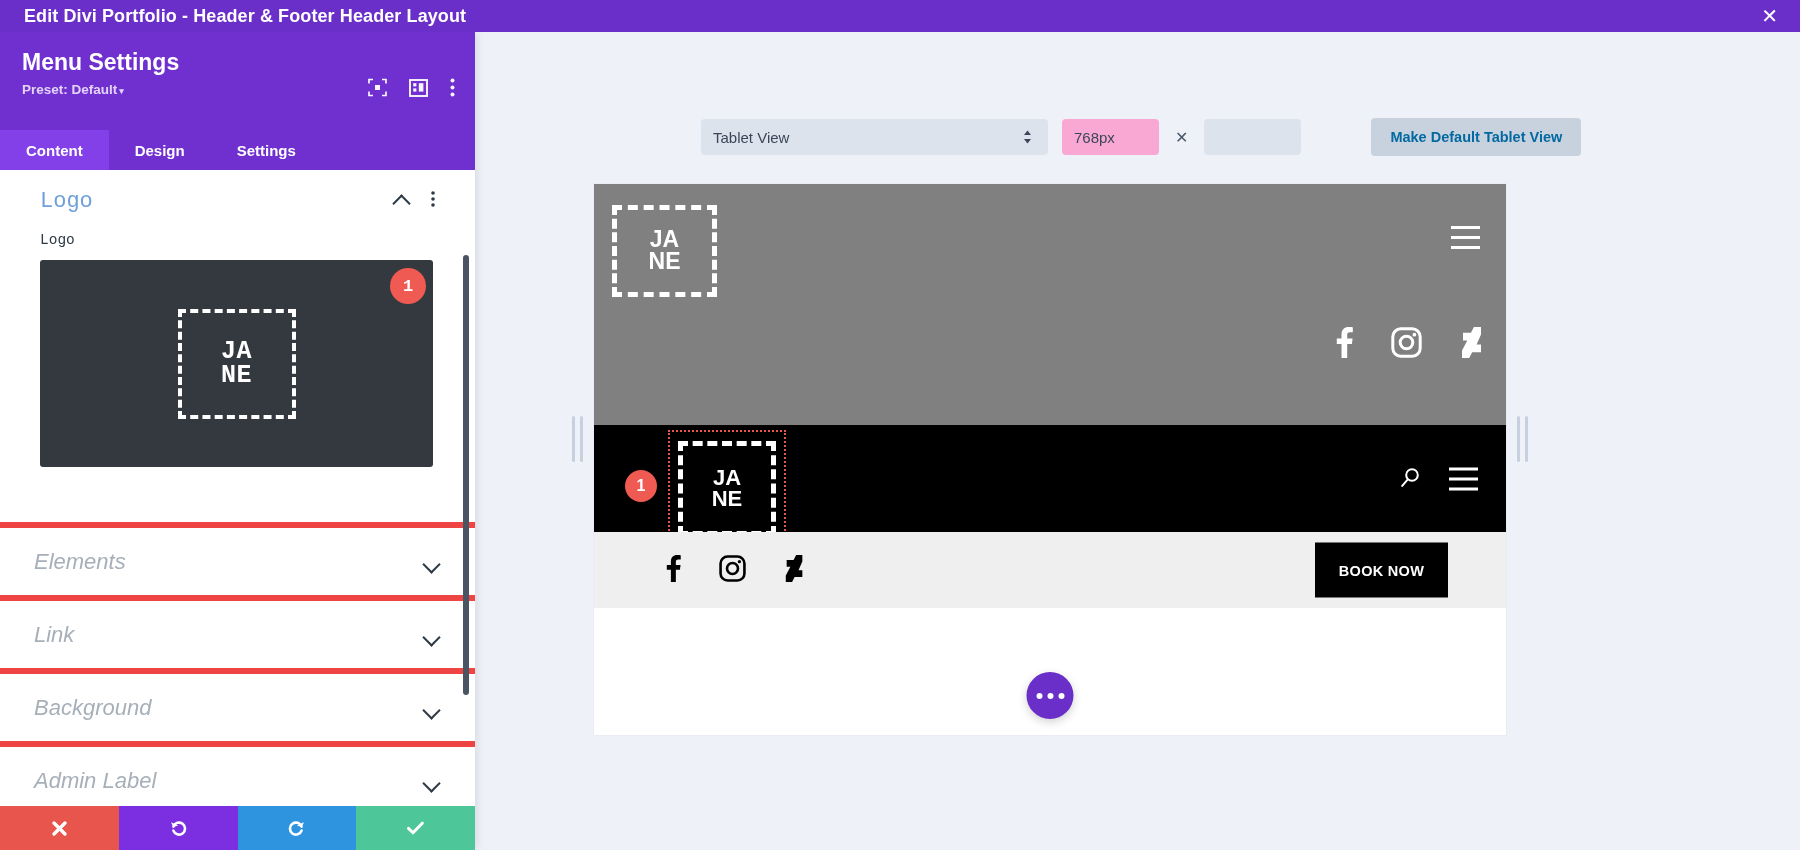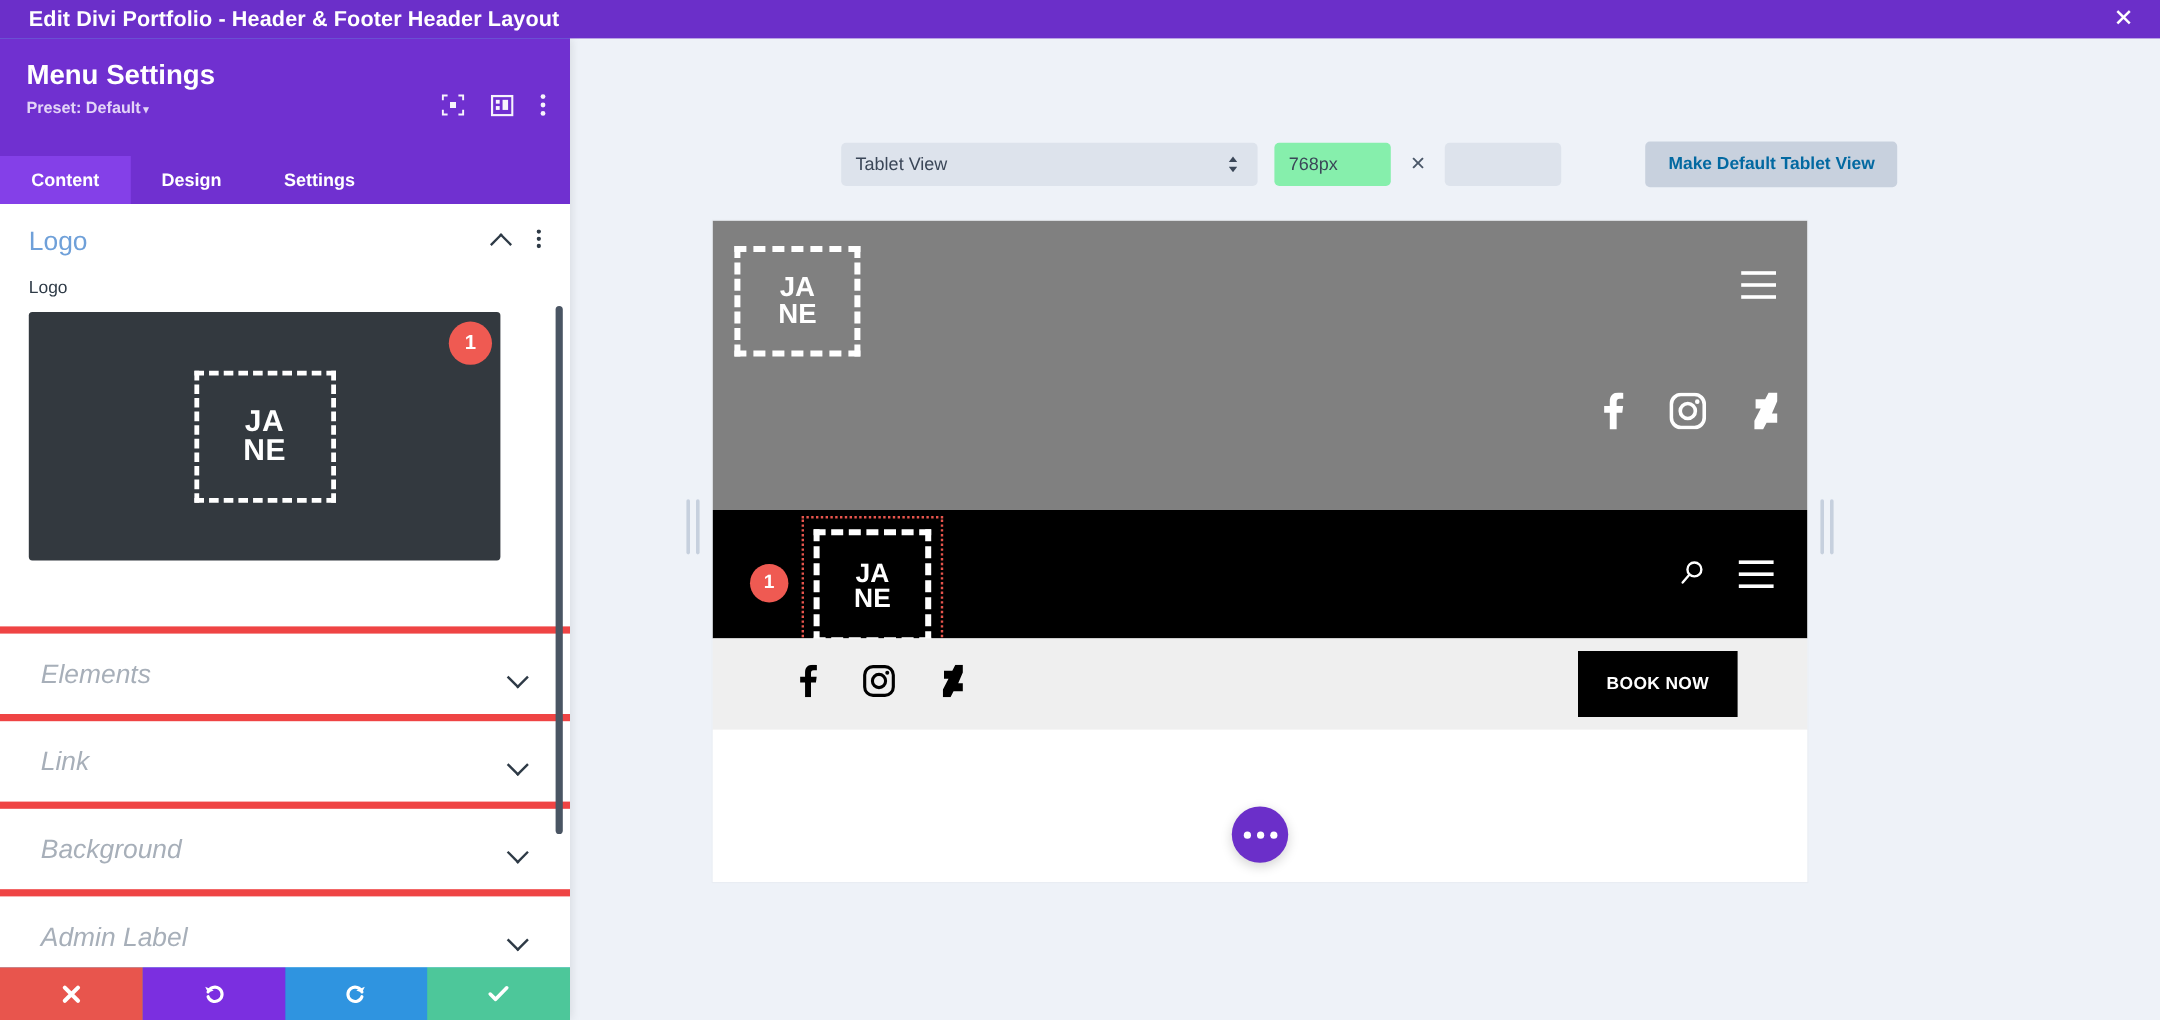--- a/index.html
+++ b/index.html
@@ -31,21 +31,21 @@
     transform: translateY(-50%);
     color: #fff; font-size: 20px; line-height: 1;
     font-weight: 300;
     cursor: pointer;
   }
 
   
   .panel {
     position: absolute; left: 0; top: 32px;
     width: 475px; height: 818px;
-    background: #0ea5e9;
+    background: #fdba74;
     display: flex; flex-direction: column;
     box-shadow: 2px 0 8px rgba(0,0,0,.10);
     z-index: 30;
   }
   .panel-head {
     background: #7030d0;
     padding: 18px 22px 14px 22px;
     position: relative;
     height: 98px;
   }
@@ -73,21 +73,21 @@
     font-size: 15px; font-weight: bold;
     display: flex; align-items: center; justify-content: center;
     padding: 0 26px;
     cursor: pointer;
   }
   .tab.active { background: #8440e8; }
 
   .panel-body {
     flex: 1; overflow: hidden; position: relative; background: #fff;
   }
-  .section-open { padding: 0 24px; }
+  .section-open { padding: 0 40px; font-family: Liberation Mono, monospace; }
   .section-open-head {
     display: flex; align-items: center;
     height: 62px;
   }
   .section-open-title {
     color: #6fa0d9; font-size: 22px; font-weight: 400;
     flex: 1;
   }
   .chev-up, .chev-dn { width: 18px; height: 12px; position: relative; cursor: pointer; }
   .chev-up:before, .chev-dn:before {
@@ -172,21 +172,21 @@
     display: flex; align-items: center;
     padding: 0 12px;
     font-size: 15px; color: #3b4758;
     cursor: pointer;
   }
   .vp-select .spin {
     position: absolute; right: 16px; top: 50%; transform: translateY(-50%);
     display: flex; flex-direction: column; gap: 3px;
   }
   .vp-num {
-    width: 97px; height: 36px; background: #86efac; border-radius: 4px;
+    width: 97px; height: 36px; background: #f9a8d4; border-radius: 4px;
     display: flex; align-items: center; padding: 0 12px;
     font-size: 15px; color: #3b4758; cursor: text;
   }
   .vp-x { font-size: 16px; color: #4a5768; margin: 0 2px; }
   .vp-num2 {
     width: 97px; height: 36px; background: #dde3ec; border-radius: 4px; cursor: text;
   }
   .vp-make {
     margin-left: 56px;
     height: 38px; padding: 4px 19px;

